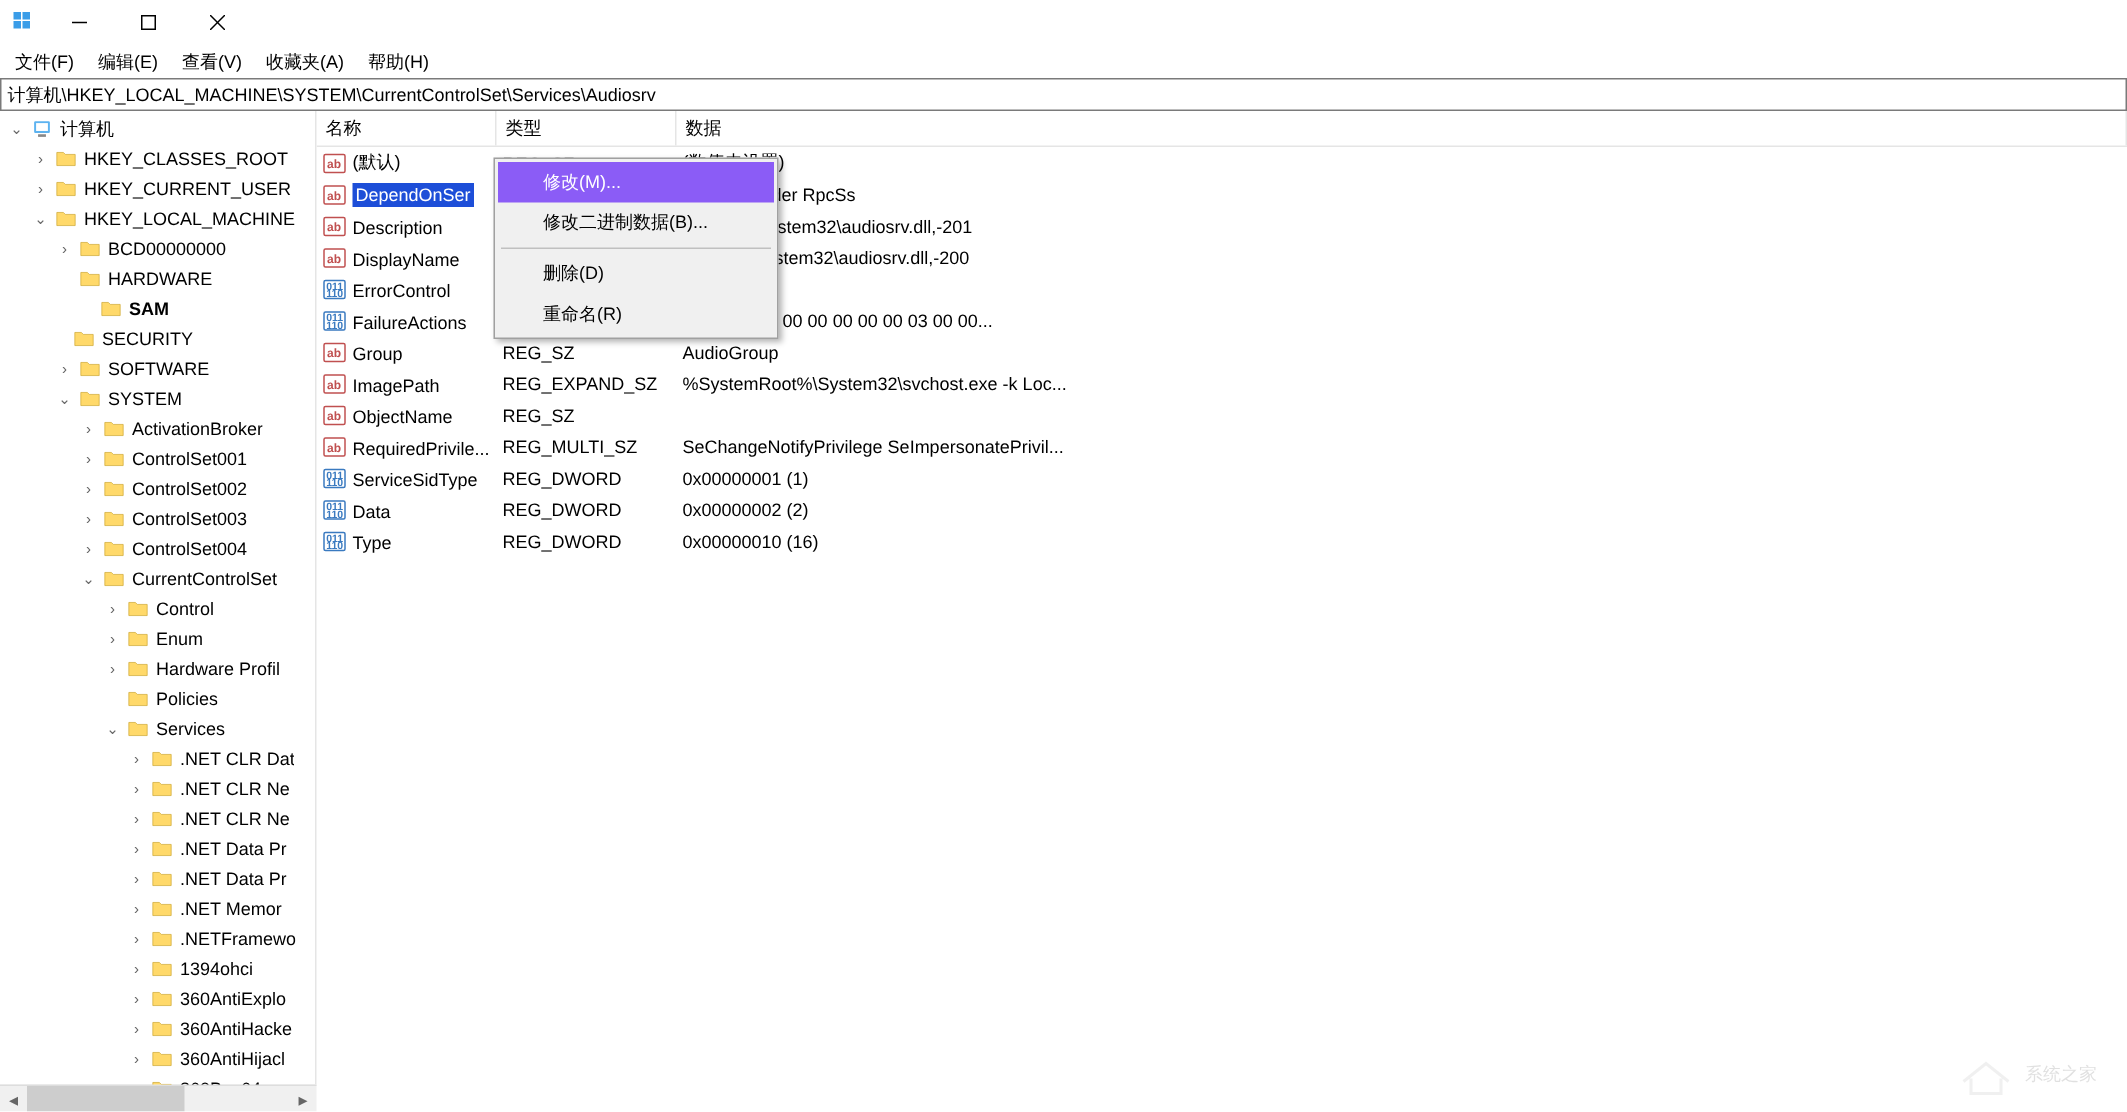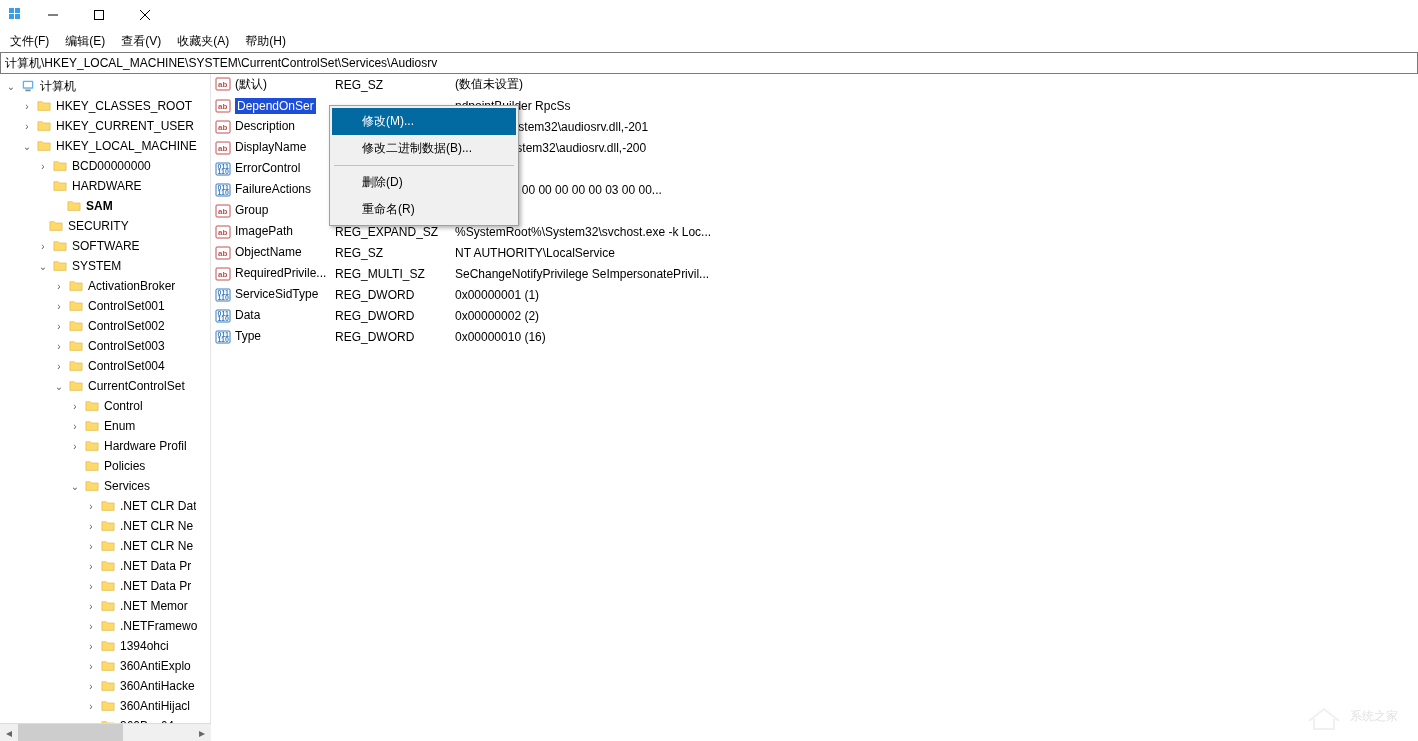--- a/index.html
+++ b/index.html
@@ -28,27 +28,27 @@
 .list-pane { flex: 1; overflow: hidden; position: relative; }
 .list-header { display: flex; height: 24px; border-bottom: 1px solid #e5e5e5; }
 .list-header .col { padding: 3px 6px; color: #000; border-right: 1px solid #e5e5e5; }
 .col-name { width: 120px; }
 .col-type { width: 120px; }
 .col-data { flex: 1; }
 
 .list-rows { }
 .list-row { display: flex; height: 21px; align-items: center; }
 .list-row .cell { padding: 0 4px; white-space: nowrap; overflow: hidden; text-overflow: ellipsis; }
-.list-row .cell.col-name { display: flex; align-items: flex-start; }
+.list-row .cell.col-name { display: flex; align-items: flex-end; }
 .list-row .val-icon { width: 16px; height: 16px; margin-right: 4px; flex-shrink: 0; }
 .list-row.selected .cell.col-name .name-text { background: #1d4ed8; color: #fff; padding: 1px 2px; }
 
 .context-menu { position: absolute; background: #f0f0f0; border: 1px solid #a0a0a0; box-shadow: 2px 2px 4px rgba(0,0,0,0.3); padding: 2px; z-index: 100; width: 190px; }
 .context-menu .cm-item { padding: 5px 22px 5px 30px; color: #000; }
-.context-menu .cm-item.highlighted { background: #0369a1; color: #fff; }
+.context-menu .cm-item.highlighted { background: #8b5cf6; color: #fff; }
 .context-menu .cm-sep { height: 1px; background: #c0c0c0; margin: 3px 2px; }
 
 .scrollbar-bottom { height: 18px; background: #f0f0f0; display: flex; align-items: center; border-top: 1px solid #ddd; }
 .scrollbar-bottom .sb-btn { width: 18px; height: 17px; display: flex; align-items: center; justify-content: center; color: #666; }
 .scrollbar-bottom .sb-track { flex: 1; height: 17px; position: relative; }
 .scrollbar-bottom .sb-thumb { position: absolute; left: 0; width: 60%; height: 100%; background: #cdcdcd; }
 
 .watermark { position: absolute; right: 20px; bottom: 10px; opacity: 0.25; color: #888; font-size: 14px; pointer-events: none; display: flex; align-items: center; gap: 6px; }
 .watermark svg { opacity: 0.5; }
 
@@ -352,20 +352,25 @@
       </div>
       <div class="tree-node" style="padding-left: 84px;">
         <span class="expander">›</span>
         <svg viewBox="0 0 16 16" class="folder-icon">
           <use href="#folder-icon-g"></use>
         </svg>
         <span class="label">360Box64</span>
       </div>
     </div>
   <div class="list-pane">
+    <div class="list-header">
+      <div class="col col-name">名称</div>
+      <div class="col col-type">类型</div>
+      <div class="col col-data">数据</div>
+    </div>
     <div class="list-rows" id="list-rows">
         <div class="list-row">
           <div class="cell col-name">
             <svg viewBox="0 0 16 16" class="val-icon">
               <use href="#reg-sz-g"></use>
             </svg>
             <span class="name-text">(默认)</span>
           </div>
           <div class="cell col-type">REG_SZ</div>
           <div class="cell col-data">(数值未设置)</div>
@@ -441,21 +446,20 @@
           <div class="cell col-data">%SystemRoot%\System32\svchost.exe -k Loc...</div>
         </div>
         <div class="list-row">
           <div class="cell col-name">
             <svg viewBox="0 0 16 16" class="val-icon">
               <use href="#reg-sz-g"></use>
             </svg>
             <span class="name-text">ObjectName</span>
           </div>
           <div class="cell col-type">REG_SZ</div>
-          <div class="cell col-data">NT AUTHORITY\LocalService</div>
         </div>
         <div class="list-row">
           <div class="cell col-name">
             <svg viewBox="0 0 16 16" class="val-icon">
               <use href="#reg-sz-g"></use>
             </svg>
             <span class="name-text">RequiredPrivile...</span>
           </div>
           <div class="cell col-type">REG_MULTI_SZ</div>
           <div class="cell col-data">SeChangeNotifyPrivilege SeImpersonatePrivil...</div>

